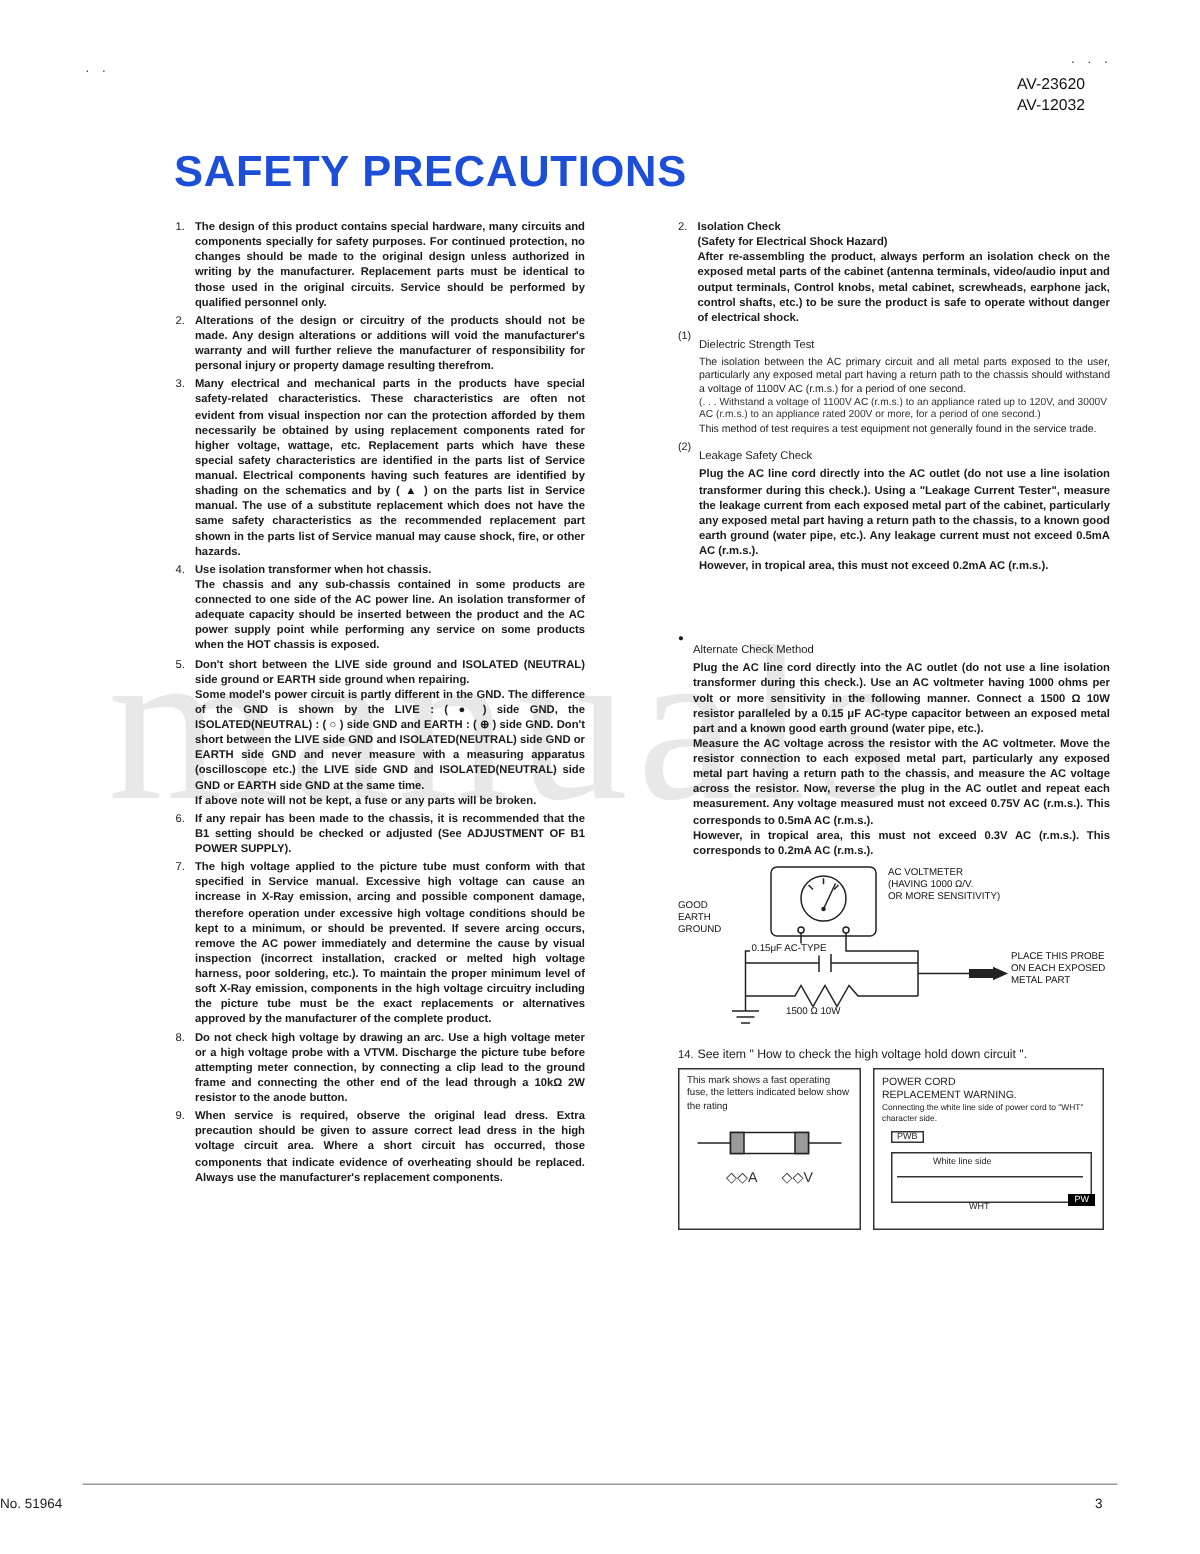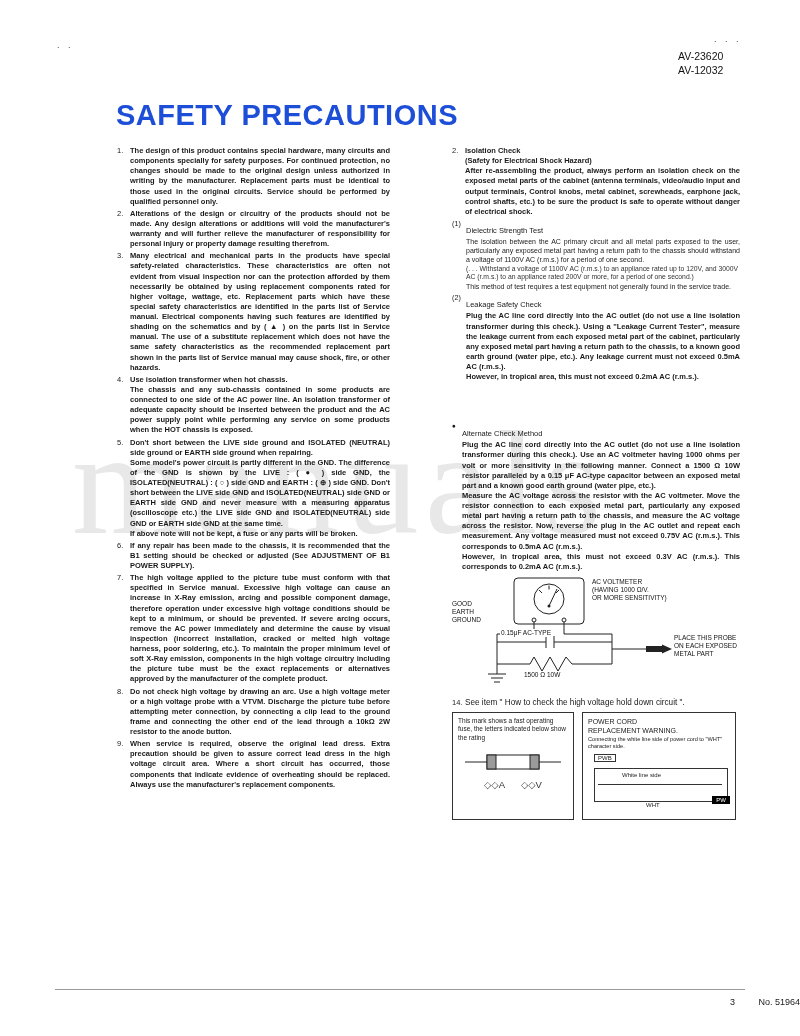--- a/index.html
+++ b/index.html
@@ -80,21 +80,21 @@
     border:1px solid #333;
   }
   .white-line-text { position:absolute; left:34px; top:18px; font-size:6px; }
   .board-line { position:absolute; left:10px; top:30px; width:124px; border-top:1px solid #333; }
   .wht-label { position:absolute; left:58px; top:48px; font-size:6px; }
   .pw-box {
     position:absolute; right:0px; top:42px; background:#000; color:#fff;
     font-size:6px; padding:1px 4px;
   }
   .footer-rule { position:absolute; left:55px; top:989px; width:690px; border-top:1px solid #999; }
-  .doc-no { position:absolute; left:0; top:997px; width:800px; text-align:right; font-size:9px; }
+  .doc-no { position:absolute; left:0; top:997px; width:800px; text-align:left; font-size:9px; }
   .page-no { position:absolute; left:730px; top:997px; font-size:9px; }
 </style>
 </head>
 <body>
 
 <div class="page">
 
   <div class="watermark">manuals</div>
 
   <div class="content">

